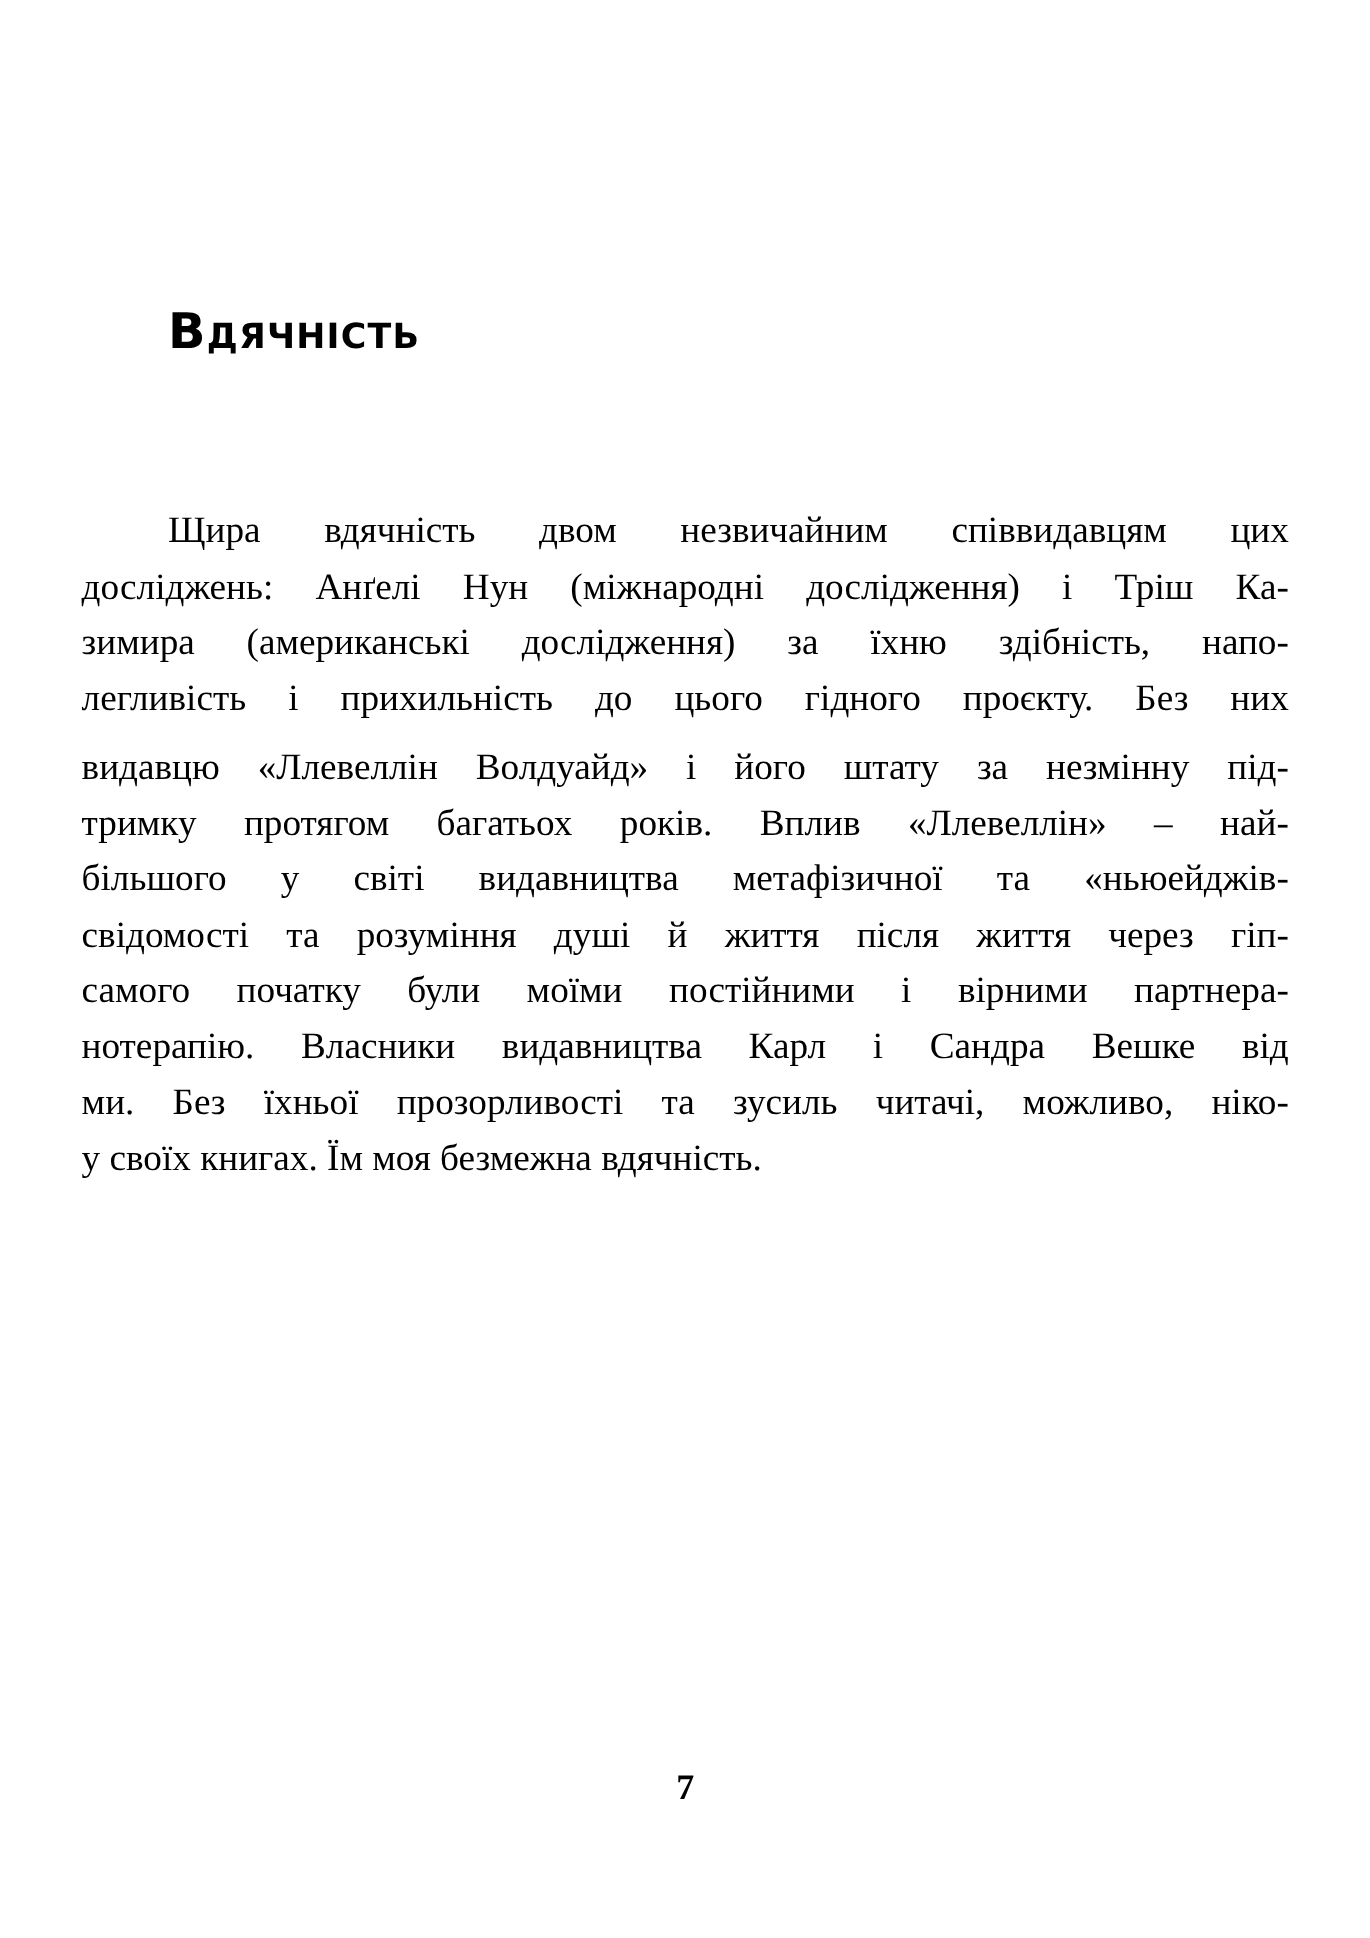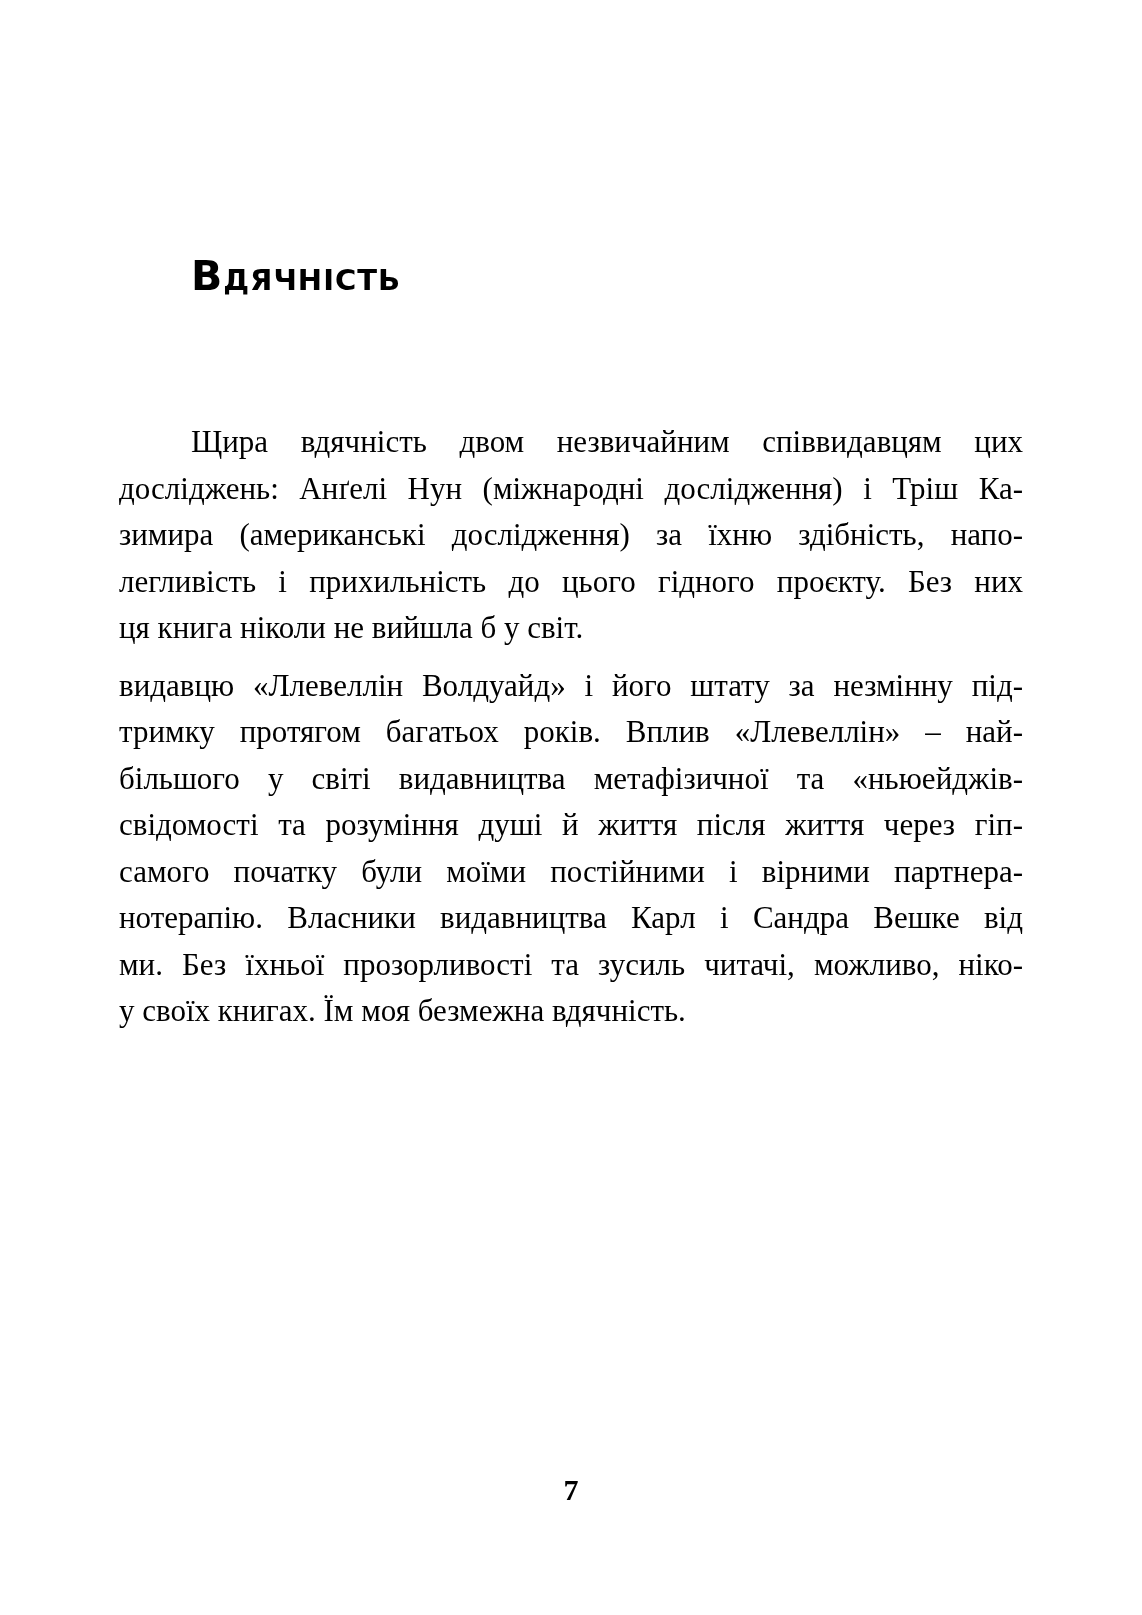--- a/index.html
+++ b/index.html
@@ -7,21 +7,21 @@
     padding: 0;
     background: #ffffff;
   }
   .page {
     position: relative;
     width: 1142px;
     height: 1615px;
     background: #ffffff;
     color: #000000;
     box-sizing: border-box;
-    padding: 0 119px;
+    padding: 0 68px;
     overflow: hidden;
     font-family: "Liberation Serif", serif;
   }
   .chapter-title {
     margin: 0;
     margin-top: 252px;
     margin-left: 72px;
     font-family: "DejaVu Sans", sans-serif;
     font-weight: 700;
     font-size: 29px;
@@ -69,21 +69,20 @@
 
 <div class="page">
   <h1 class="chapter-title">Вдячність</h1>
 
   <div class="body-text" id="paragraphs">
       <div class="paragraph">
         <div class="line first">Щира вдячність двом незвичайним співвидавцям цих</div>
         <div class="line">досліджень: Анґелі Нун (міжнародні дослідження) і Тріш Ка-</div>
         <div class="line">зимира (американські дослідження) за їхню здібність, напо-</div>
         <div class="line">легливість і прихильність до цього гідного проєкту. Без них</div>
-        <div class="line last">ця книга ніколи не вийшла б у світ.</div>
       </div>
       <div class="paragraph">
         <div class="line">видавцю «Ллевеллін Волдуайд» і його штату за незмінну під-</div>
         <div class="line">тримку протягом багатьох років. Вплив «Ллевеллін» – най-</div>
         <div class="line">більшого у світі видавництва метафізичної та «ньюейджів-</div>
         <div class="line">свідомості та розуміння душі й життя після життя через гіп-</div>
         <div class="line">самого початку були моїми постійними і вірними партнера-</div>
         <div class="line">нотерапію. Власники видавництва Карл і Сандра Вешке від</div>
         <div class="line">ми. Без їхньої прозорливості та зусиль читачі, можливо, ніко-</div>
         <div class="line last">у своїх книгах. Їм моя безмежна вдячність.</div>

